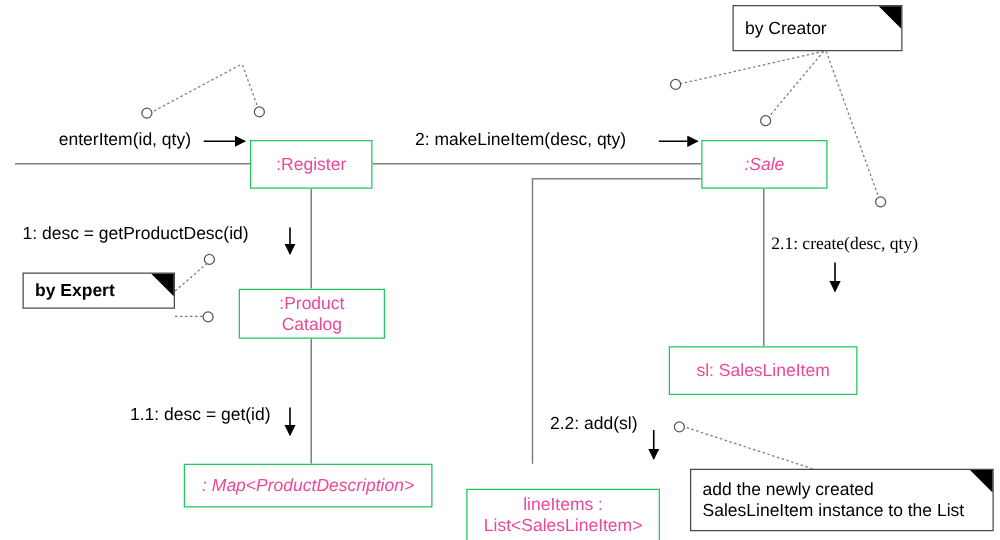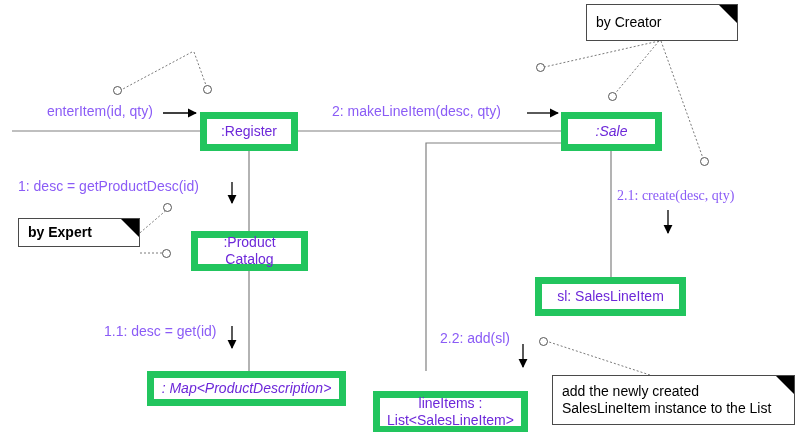--- a/index.html
+++ b/index.html
@@ -22,28 +22,28 @@
     top: 0;
     width: 800px;
     height: 432px;
     pointer-events: none;
   }
 
   
   .obj-box {
     position: absolute;
     box-sizing: border-box;
-    border: 7px solid #22c55e;
+    border: 1px solid #22c55e;
     background: #ffffff;
     display: flex;
     align-items: center;
     justify-content: center;
     text-align: center;
     font-size: 14px;
-    color: #6d28d9;
+    color: #ec4899;
     line-height: 1.18;
     white-space: pre-line;
     z-index: 3;
   }
 
   
   .note {
     position: absolute;
     box-sizing: border-box;
     border: 1px solid #4a4a4a;
@@ -67,21 +67,21 @@
     width: 0;
     height: 0;
     border-left: 18px solid transparent;
     border-top: 18px solid #000000;
   }
 
   
   .lbl {
     position: absolute;
     font-size: 14px;
-    color: #8b5cf6;
+    color: #000000;
     white-space: nowrap;
     z-index: 5;
   }
 
   
   .socket {
     position: absolute;
     width: 9px;
     height: 9px;
     box-sizing: border-box;
@@ -158,21 +158,21 @@
 Catalog</div>
 
   <div class="obj-box" style="left:147px; top:371px; width:199px; height:35px;font-style:italic;">: Map&lt;ProductDescription&gt;</div>
 
   <div class="obj-box" style="left:535px; top:277px; width:151px; height:39px;">sl: SalesLineItem</div>
 
   <div class="obj-box" style="left:373px; top:391px; width:155px; height:42px;">lineItems :
 List&lt;SalesLineItem&gt;</div>
 
 
-  <div class="note" style="left:586px; top:4px; width:152px; height:37px;">
+  <div class="note" style="left:586px; top:4px; width:136px; height:37px;">
     <span class="note-text">by Creator</span>
     <span class="fold"></span>
   </div>
 
   <div class="note" style="left:18px; top:218px; width:122px; height:29px;font-weight:bold;">
     <span class="note-text">by Expert</span>
     <span class="fold"></span>
   </div>
 
   <div class="note" style="left:552px; top:375px; width:243px; height:50px;align-items:center;">

